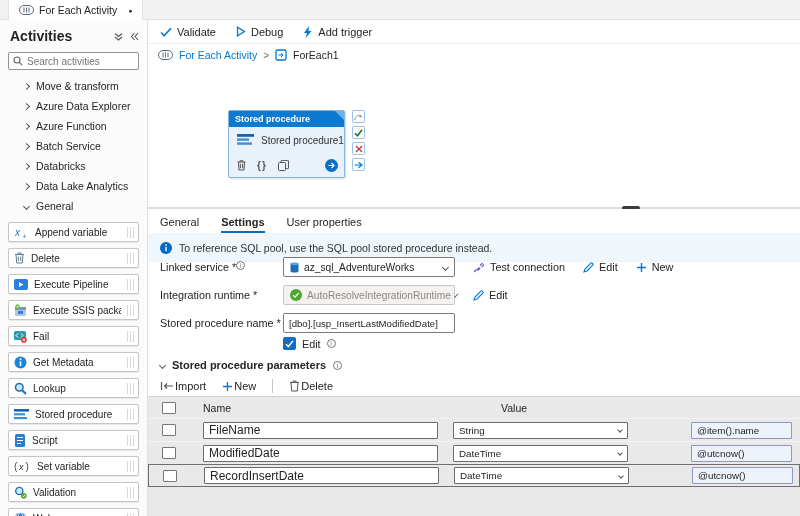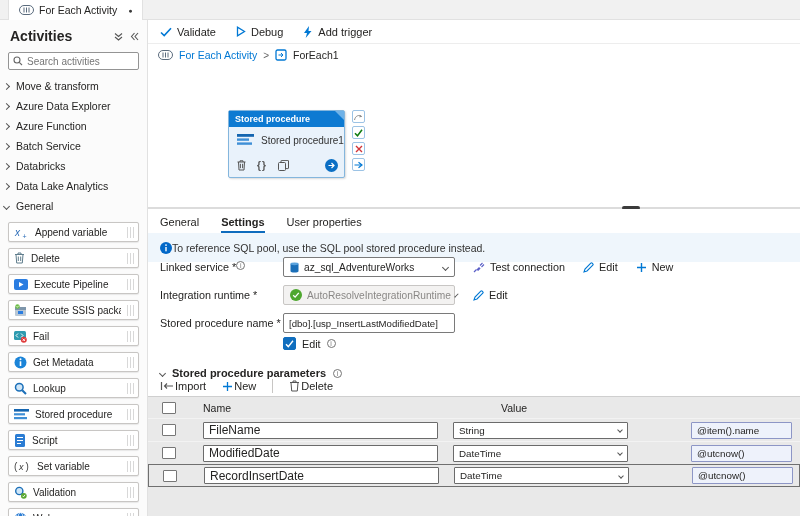--- a/index.html
+++ b/index.html
@@ -18,21 +18,21 @@
   
   .sidebar { position:absolute; top:20px; left:0; width:148px; bottom:0; background:#fbfbfb;
     border-right:1px solid #e1e1e1; overflow:hidden; }
   .sb-head { display:flex; align-items:center; padding:8px 8px 4px 10px; }
   .sb-title { font-size:14px; font-weight:bold; flex:1; }
   .sb-head-icons { display:flex; gap:7px; align-items:center; }
   .searchbox { margin:4px 8px 6px 8px; height:18px; border:1px solid #949494; border-radius:2px;
     background:#fff; display:flex; align-items:center; gap:4px; padding:0 4px; }
   .searchbox input { border:none; outline:none; width:105px; font-size:10px;
     font-family:"Liberation Sans",sans-serif; color:#444; background:transparent; }
-  .cat { height:20px; display:flex; align-items:center; gap:7px; padding-left:4px; cursor:pointer; }
+  .cat { height:20px; display:flex; align-items:center; gap:7px; padding-left:24px; cursor:pointer; }
   .cat-label { font-size:10.5px; color:#252423; }
   .chev-r { width:5px; height:5px; border-right:1.2px solid #555; border-bottom:1.2px solid #555;
     transform:rotate(-45deg); flex:none; }
   .chev-d { width:5px; height:5px; border-right:1.2px solid #555; border-bottom:1.2px solid #555;
     transform:rotate(45deg); flex:none; }
   .items { padding:6px 8px 0 8px; }
   .item { height:20px; background:#fff; border:1px solid #c8c6c4; border-radius:2px;
     display:flex; align-items:center; gap:6px; padding:0 4px 0 5px; margin-bottom:6px;
     box-shadow:0 0.5px 1px rgba(0,0,0,.08); cursor:grab; }
   .item-label { font-size:10px; color:#252423; flex:1; white-space:nowrap; overflow:hidden; }
@@ -69,21 +69,21 @@
   
   .divider { position:absolute; top:187px; left:0; right:0; height:2px; background:#dcdcdc; }
   .divider-grip { position:absolute; top:186px; left:474px; width:18px; height:4px;
     background:#3b3b3b; border-radius:2px; cursor:ns-resize; }
 
   
   .panel { position:absolute; top:189px; left:0; right:0; bottom:0; background:#fff; }
   .ptabs { height:24px; display:flex; align-items:flex-end; gap:22px; padding-left:12px; }
   .ptab { font-size:11px; color:#252423; padding-bottom:5px; cursor:pointer; }
   .ptab.active { font-weight:bold; border-bottom:2px solid #0f6cbd; padding-bottom:3px; }
-  .banner { height:29px; background:#eff6fc; display:flex; align-items:center; padding-left:12px; }
+  .banner { height:29px; background:#eff6fc; display:flex; align-items:center; gap:7px; padding-left:12px; }
   .banner-text { font-size:10.5px; color:#323130; }
 
   .frow { position:absolute; left:12px; display:flex; align-items:center; }
   .flabel { font-size:10.8px; color:#252423; display:flex; align-items:flex-start; width:123px; }
   .info { width:9px; height:9px; border:1px solid #757575; border-radius:50%; color:#757575;
     font-size:7px; line-height:8px; text-align:center; display:inline-block; flex:none; }
   .ctrl { width:172px; height:20px; border:1px solid #7a7a7a; border-radius:2px; background:#fff;
     display:flex; align-items:center; gap:5px; padding:0 6px; font-size:10.2px; cursor:pointer; }
   .ctrl .chev-sm { margin-left:auto; width:5px; height:5px; border-right:1.2px solid #555;
     border-bottom:1.2px solid #555; transform:rotate(45deg); }
@@ -535,21 +535,21 @@
     <div class="frow" style="top:128px; left:135px; gap:6px;">
       <span class="cb-checked">
           <svg width="9" height="8" viewBox="0 0 9 8">
             <path d="M1 4.2l2.3 2.4L8 .8" stroke="#fff" stroke-width="1.4" fill="none"></path>
           </svg>
         </span>
       <span style="font-size:10.8px;">Edit</span>
       <span class="info">i</span>
     </div>
 
-    <div class="frow sec-head" style="top:158px;">
+    <div class="frow sec-head" style="top:150px;">
       <span class="chev-d"></span>
       <span>Stored procedure parameters</span>
       <span class="info" style="font-weight:normal;">i</span>
     </div>
 
     <div class="ptoolbar">
       <span class="pt-item">
         <span>
             <svg width="14" height="10" viewBox="0 0 14 10">
               <path d="M1.5 1v8" stroke="#555" stroke-width="1.2"></path>

